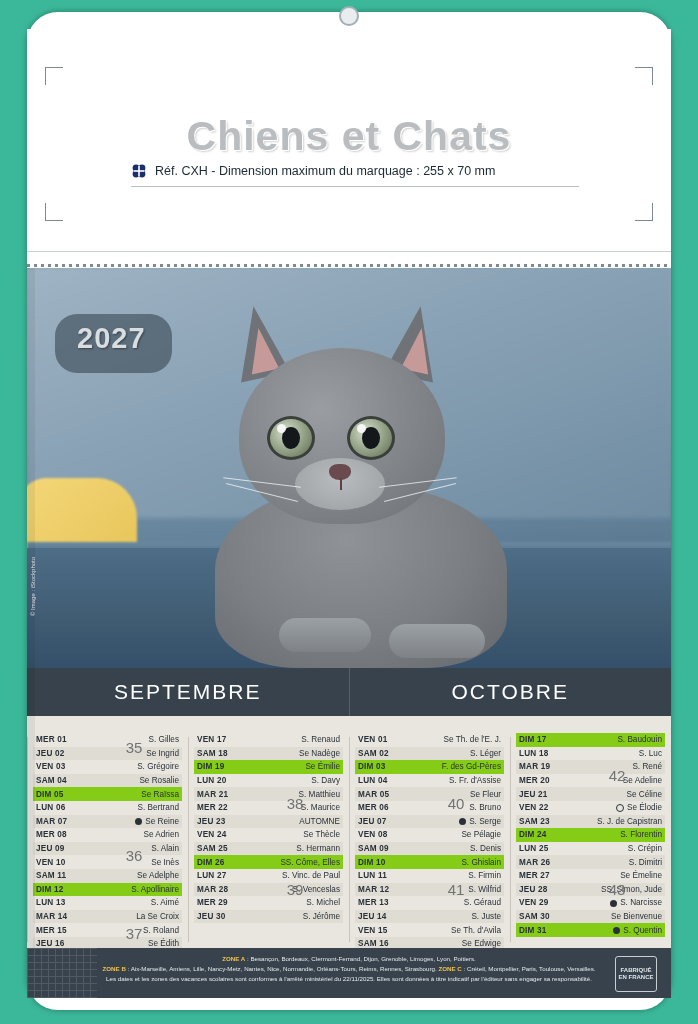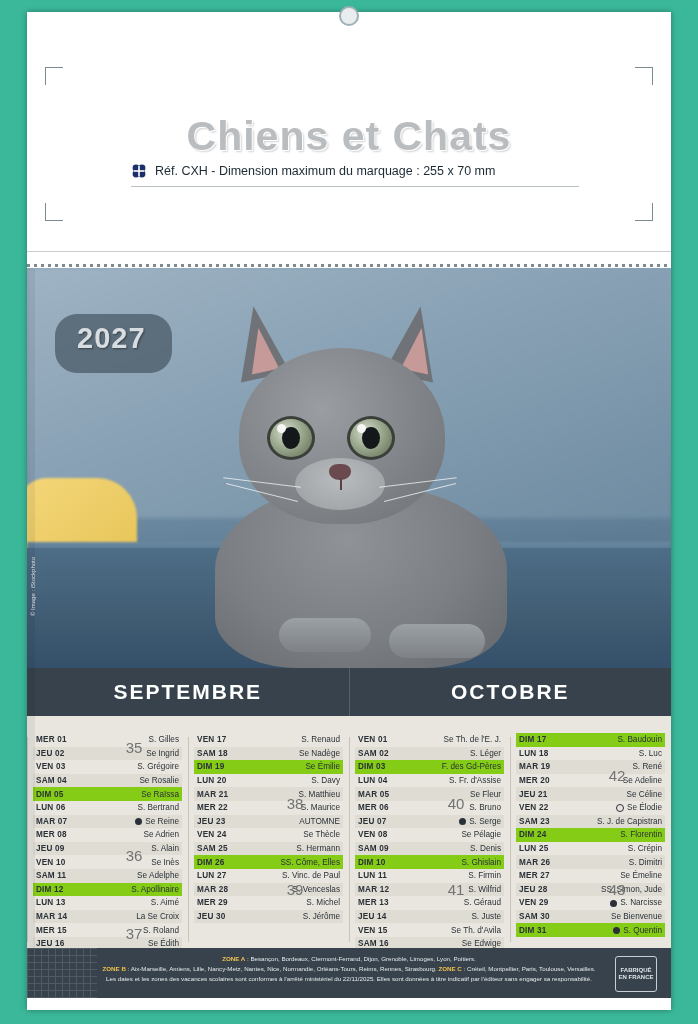--- a/index.html
+++ b/index.html
@@ -9,20 +9,21 @@
     font-family:"Liberation Sans", sans-serif;
     position:relative;
     overflow:hidden;
   }
   .page{
     position:absolute;
     left:27px;top:12px;
     width:644px;height:998px;
     background:#ffffff;
     box-shadow:0 0 6px rgba(0,0,0,.35);
+    border-radius:31px;
   }
   
   .hole{
     position:absolute;left:50%;top:6px;transform:translateX(-50%);
     width:16px;height:16px;border-radius:50%;
     background:#e9edef;border:2px solid #9fb0b6;
     z-index:40;
   }
   
   .header{
@@ -142,21 +143,21 @@
     color:#d7dde1;font-size:29px;font-weight:bold;letter-spacing:1px;
     text-shadow:1px 1px 2px rgba(0,0,0,.4);
   }
   
   .months{
     position:absolute;left:0;top:656px;width:644px;height:48px;
     background:#37424c;color:#ffffff;
     display:flex;
   }
   .months>div{flex:1;display:flex;align-items:center;justify-content:center;
-    font-size:21px;font-weight:bold;letter-spacing:2px;}
+    font-size:21px;font-weight:normal;letter-spacing:2px;}
   .months .sep{flex:0 0 1px;background:#566069;}
   
   .cal{
     position:absolute;left:0;top:704px;width:644px;height:232px;
     background:#e9e6df;
     display:flex;
     padding-top:17px;
     box-sizing:border-box;
   }
   .col{position:relative;flex:1;padding:0 6px;box-sizing:border-box;}

